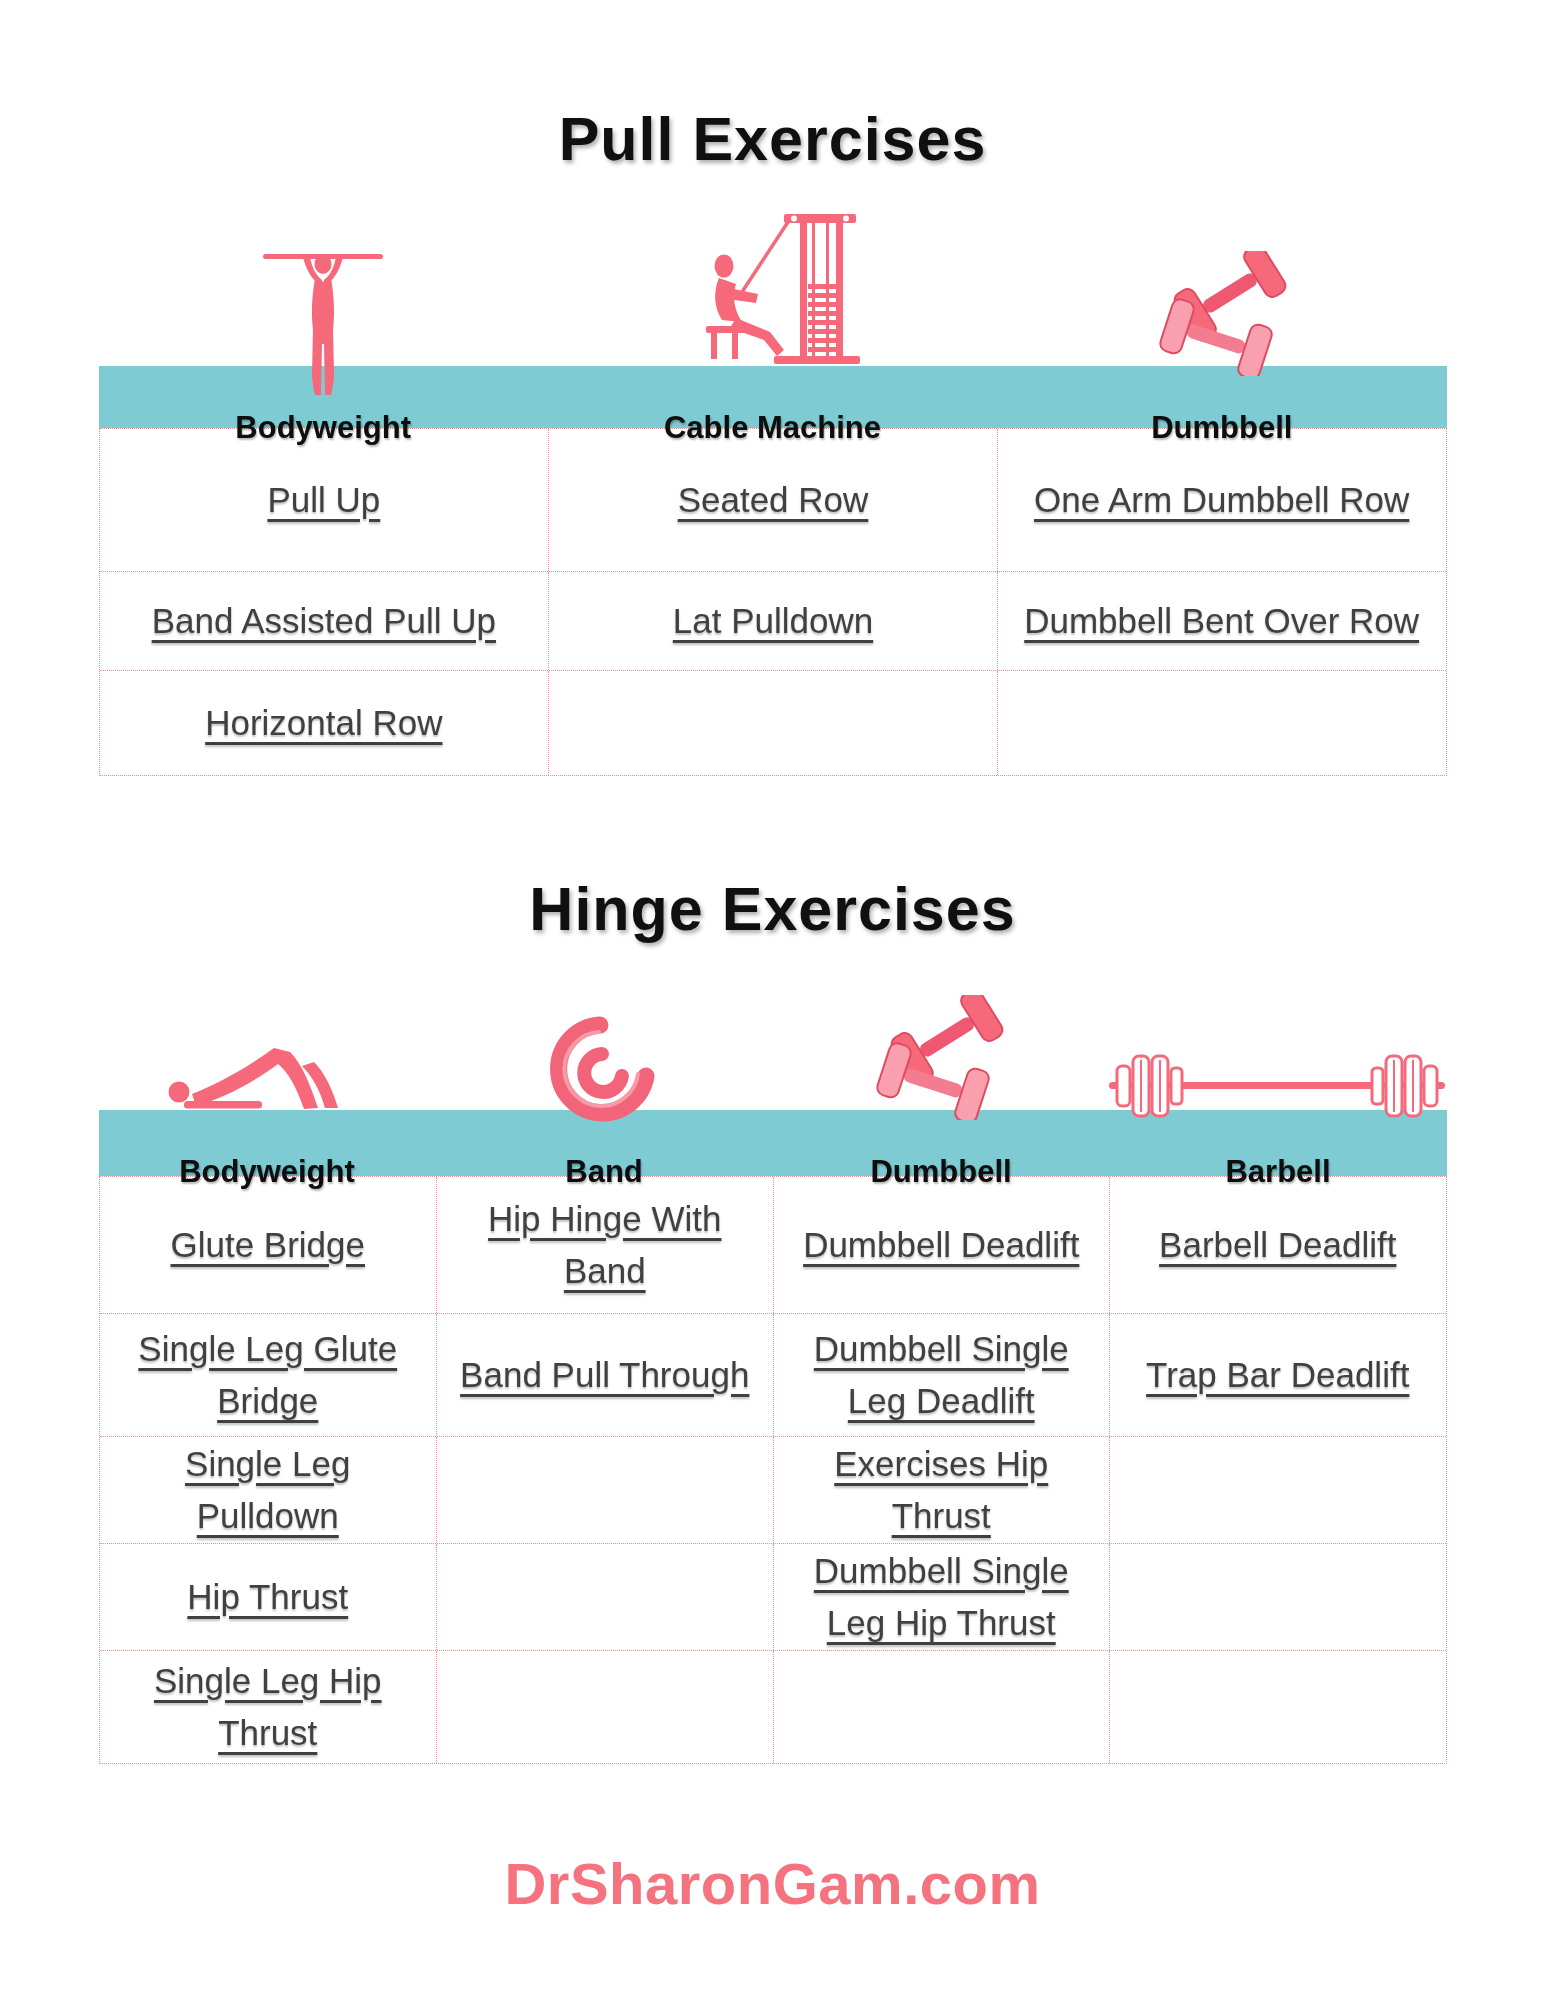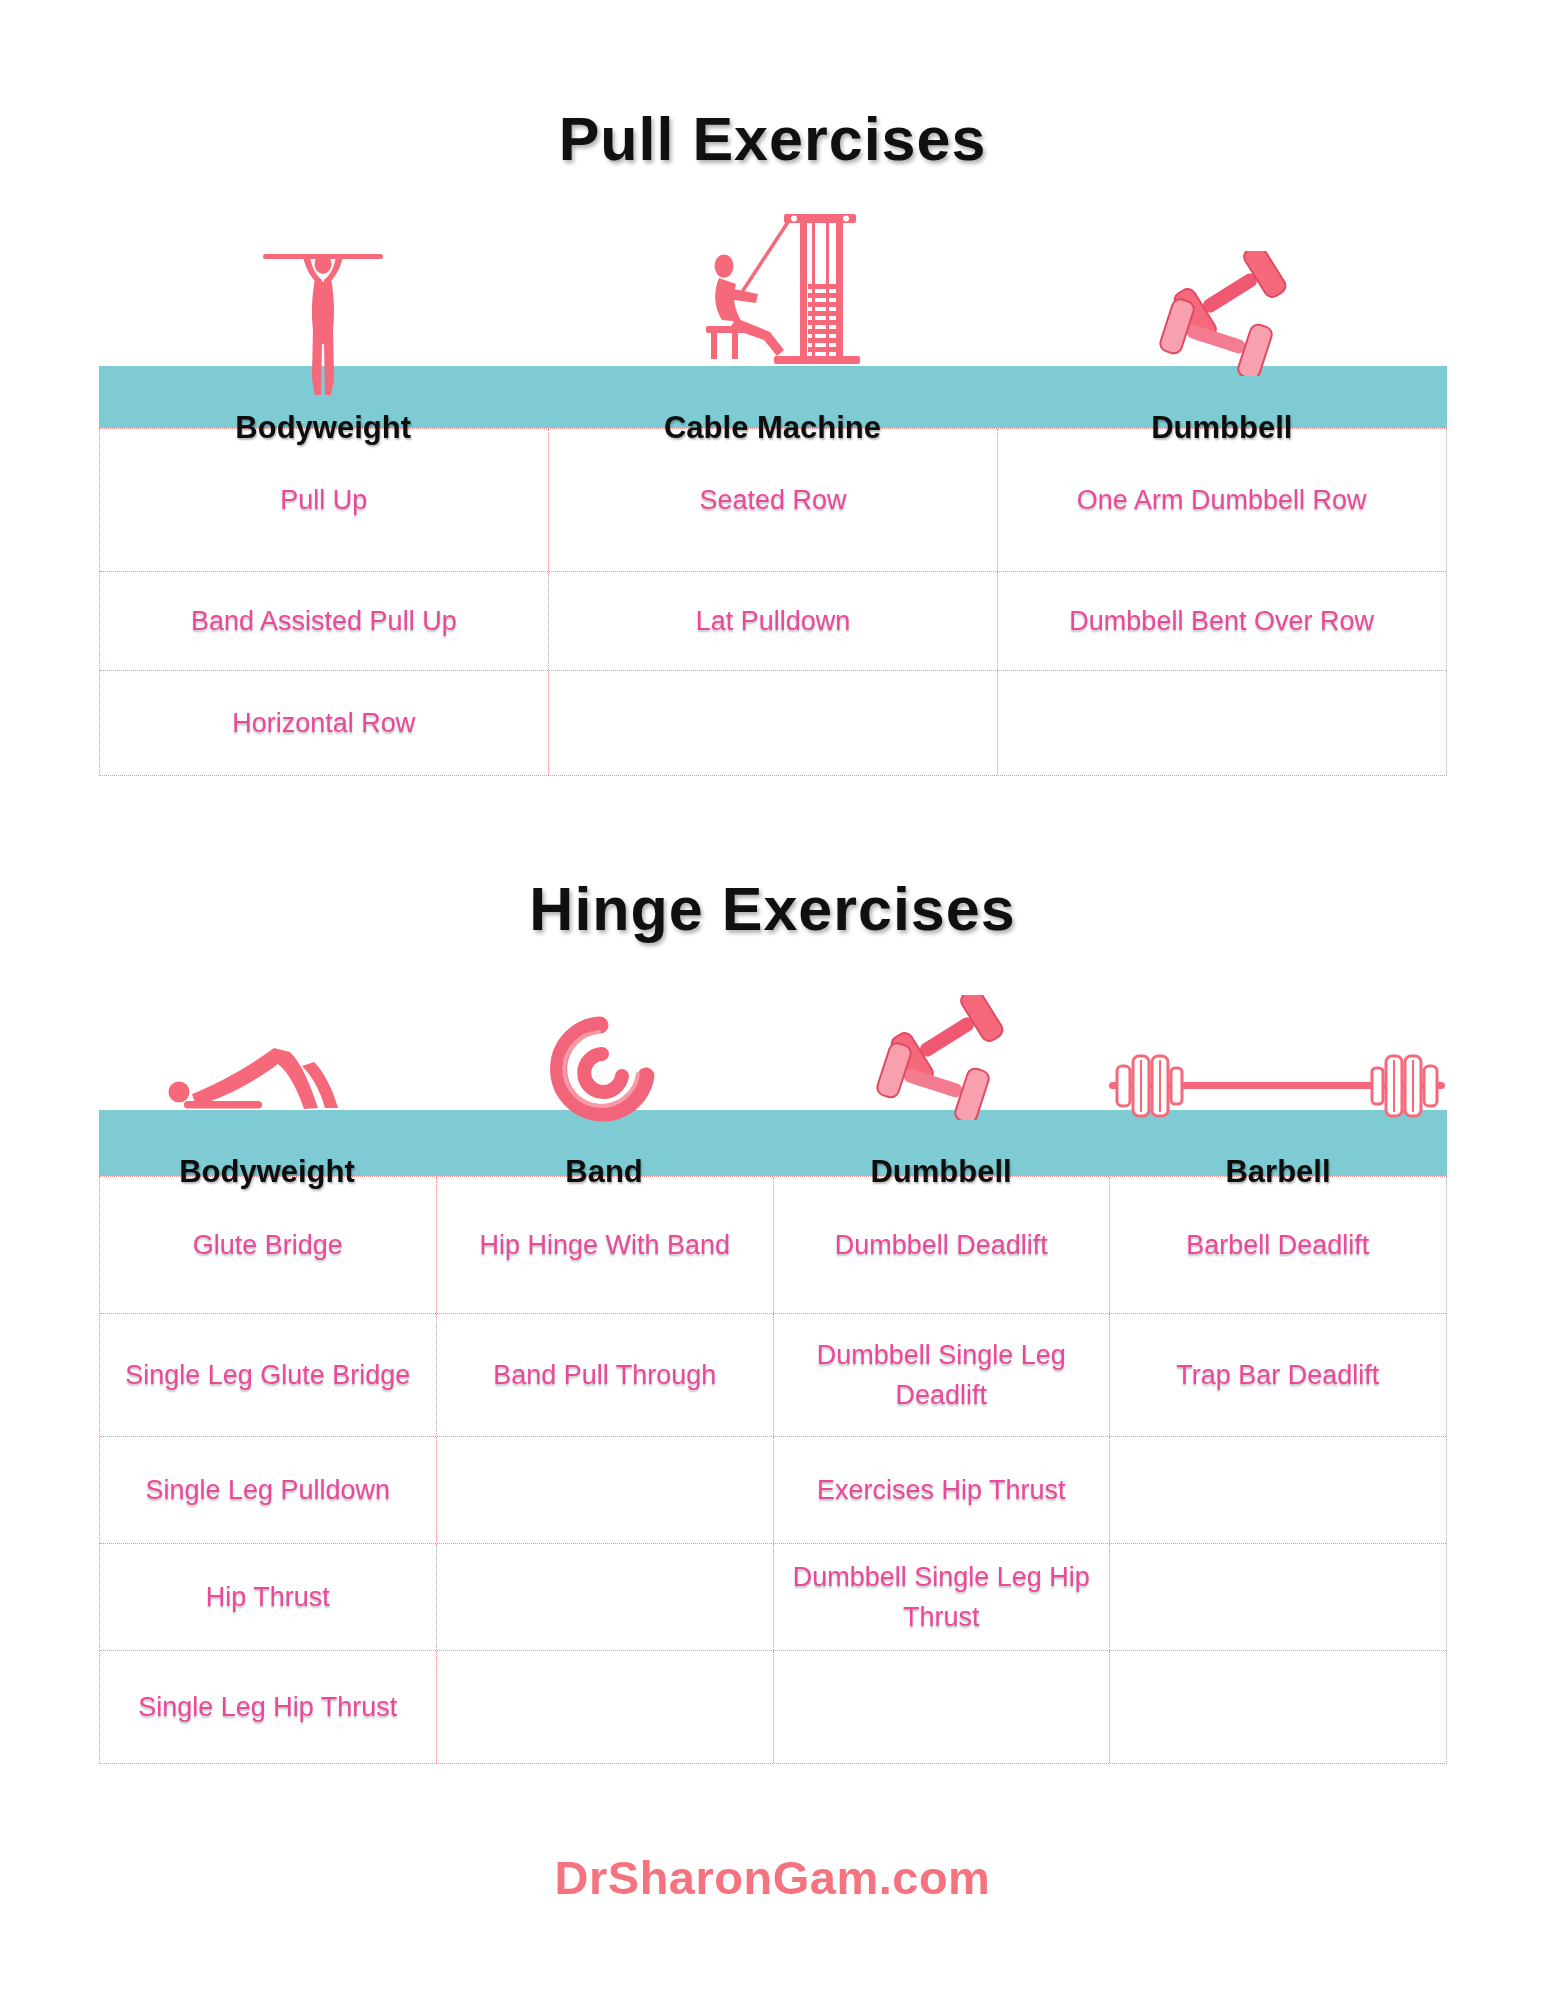--- a/index.html
+++ b/index.html
@@ -53,29 +53,29 @@
   .pull-table  .t-row:nth-child(2) { height:98px; }
   .pull-table  .t-row:nth-child(3) { height:104px; }
 
   .hinge-table .t-row:nth-child(1) { height:136px; }
   .hinge-table .t-row:nth-child(2) { height:122px; }
   .hinge-table .t-row:nth-child(3) { height:106px; }
   .hinge-table .t-row:nth-child(4) { height:106px; }
   .hinge-table .t-row:nth-child(5) { height:112px; }
 
   .exlink {
-    font-size:27px; color:#ec4899; line-height:1.5;
-    text-decoration-thickness:2.5px; text-underline-offset:7px;
+    font-size:35px; color:#404040; line-height:1.5;
+    text-decoration:underline; text-decoration-thickness:2.5px; text-underline-offset:7px;
     text-shadow:0 2px 2px rgba(0,0,0,0.25); cursor:pointer;
   }
   .exlink:empty { display:none; }
 
   .footer {
     text-align:center; margin-top:86px;
-    font-size:47px; font-weight:bold; color:#F4737F; letter-spacing:0.5px;
+    font-size:58px; font-weight:bold; color:#F4737F; letter-spacing:0.5px;
   }
 </style>
 </head>
 <body>
 
 <div class="page">
 
   <div class="section-title title-pull">Pull Exercises</div>
 
   <div class="table-wrap">

